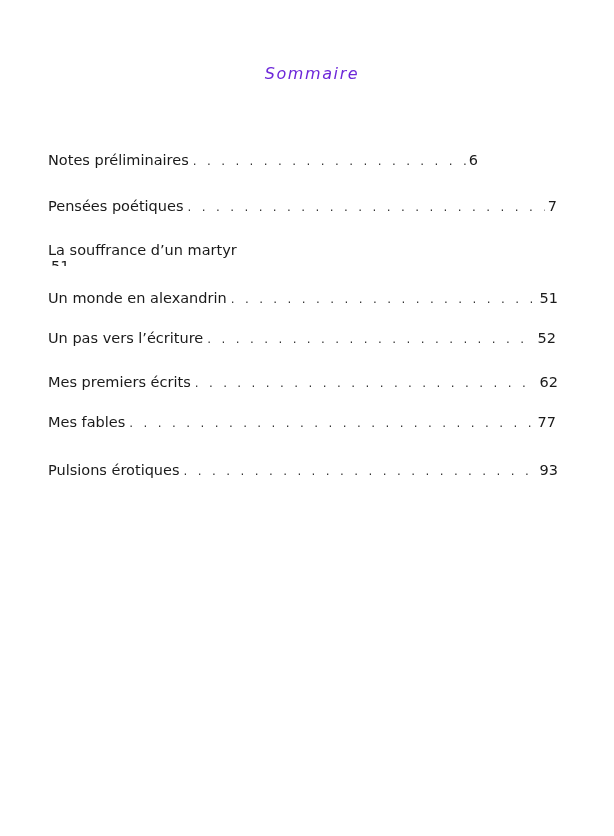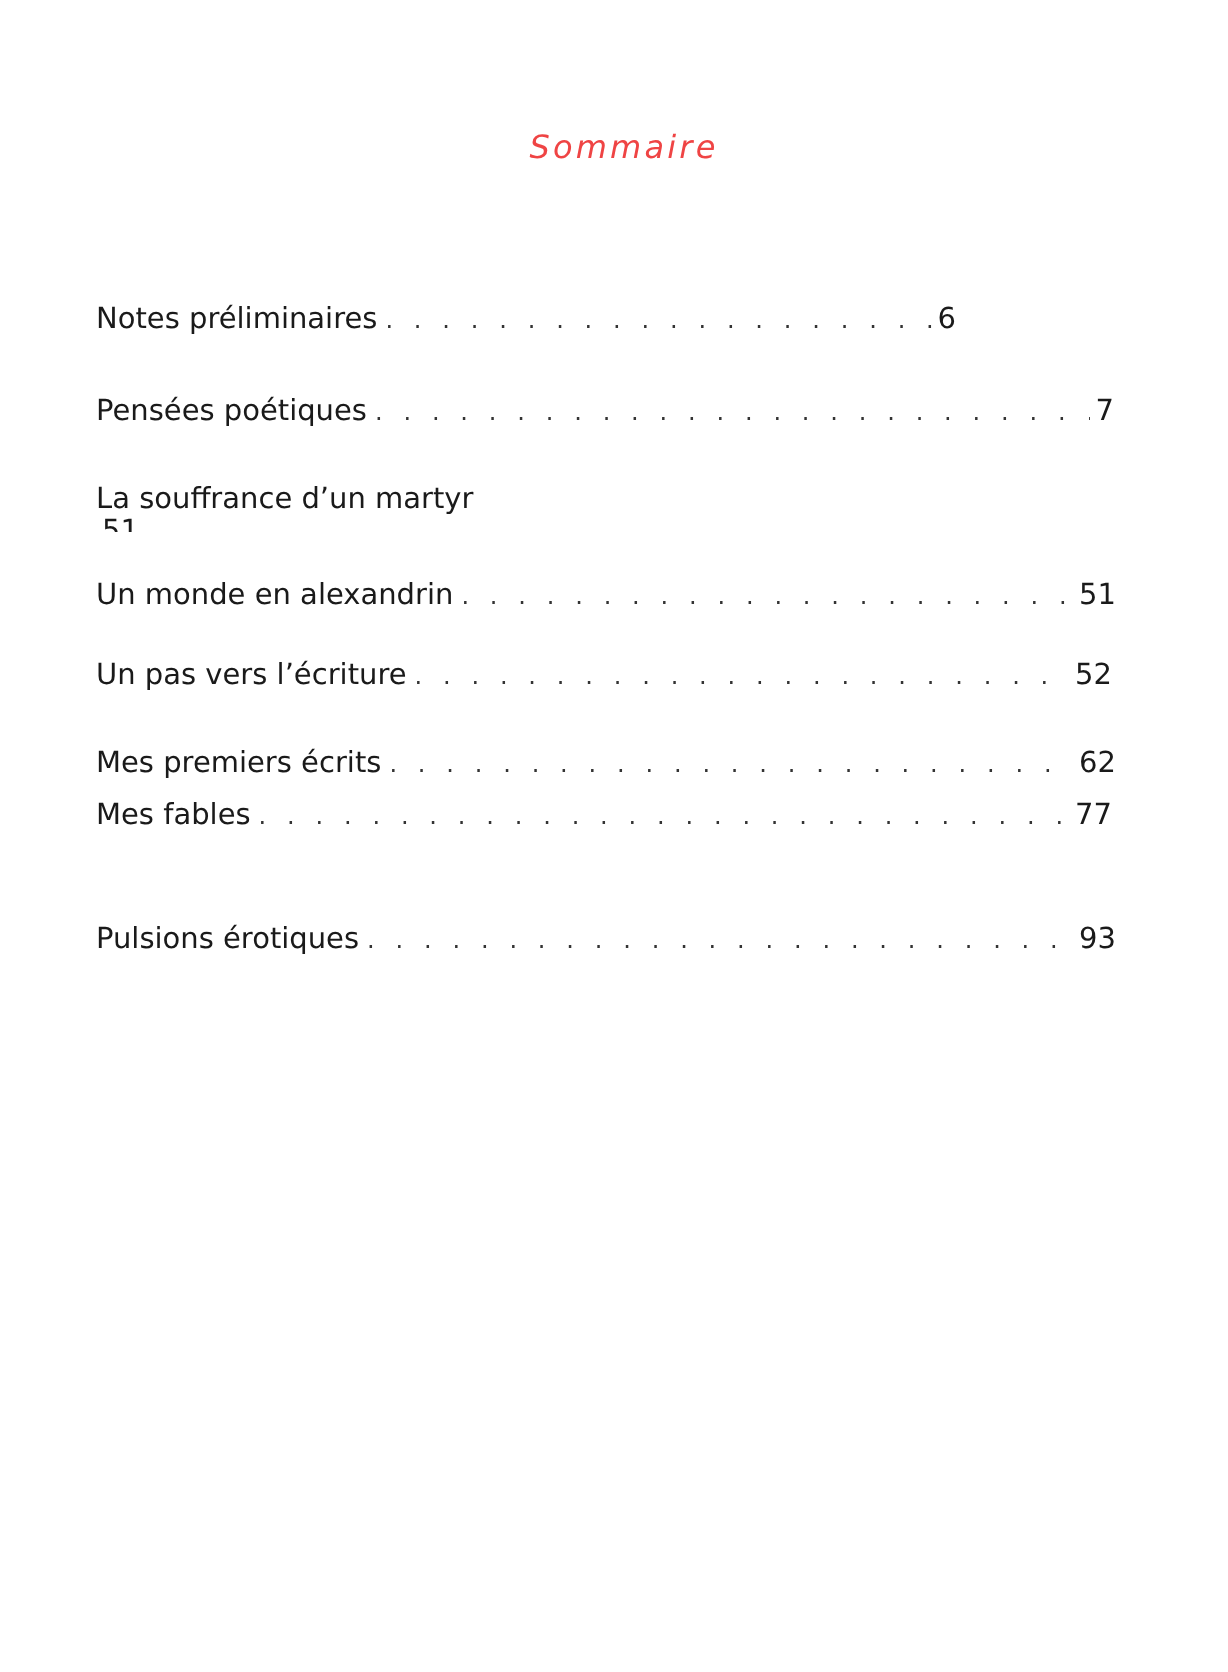--- a/index.html
+++ b/index.html
@@ -23,21 +23,21 @@
     }
     .title {
       position: absolute;
       top: 64px;
       left: 0;
       width: 614px;
       text-align: center;
       font-style: italic;
       font-size: 16px;
       letter-spacing: 1.6px;
-      color: #ef4444;
+      color: #6d28d9;
       padding-left: 10px;
       box-sizing: border-box;
     }
     .toc {
       position: absolute;
       left: 48px;
       top: 152px;
       width: 520px;
     }
     .toc-row {
@@ -100,21 +100,21 @@
     <div class="toc-row" style="top:178px; width:508px;">
       <span class="toc-label">Un pas vers l’écriture</span>
       <span class="toc-dots"></span>
       <span class="toc-page">52</span>
     </div>
     <div class="toc-row" style="top:222px; width:510px;">
       <span class="toc-label">Mes premiers écrits</span>
       <span class="toc-dots"></span>
       <span class="toc-page">62</span>
     </div>
-    <div class="toc-row" style="top:248px; width:508px;">
+    <div class="toc-row" style="top:262px; width:508px;">
       <span class="toc-label">Mes fables</span>
       <span class="toc-dots"></span>
       <span class="toc-page">77</span>
     </div>
     <div class="toc-row" style="top:310px; width:510px;text-align:right;">
       <span class="toc-label">Pulsions érotiques</span>
       <span class="toc-dots"></span>
       <span class="toc-page">93</span>
     </div>
   </div>

